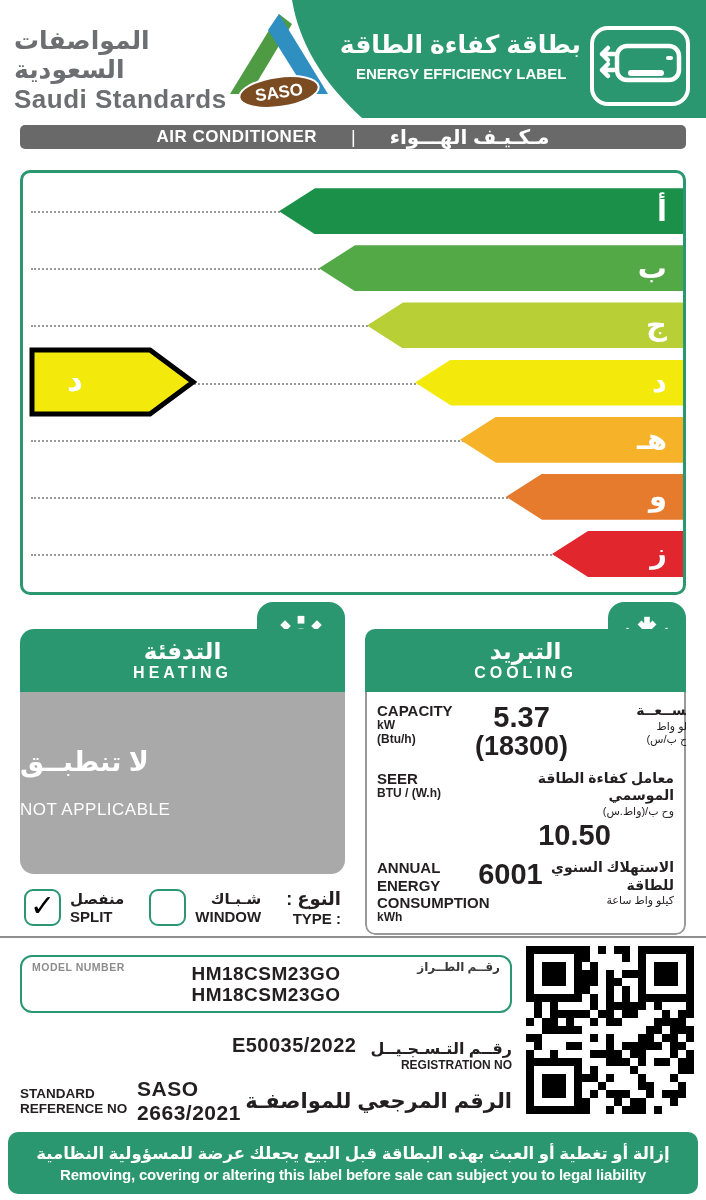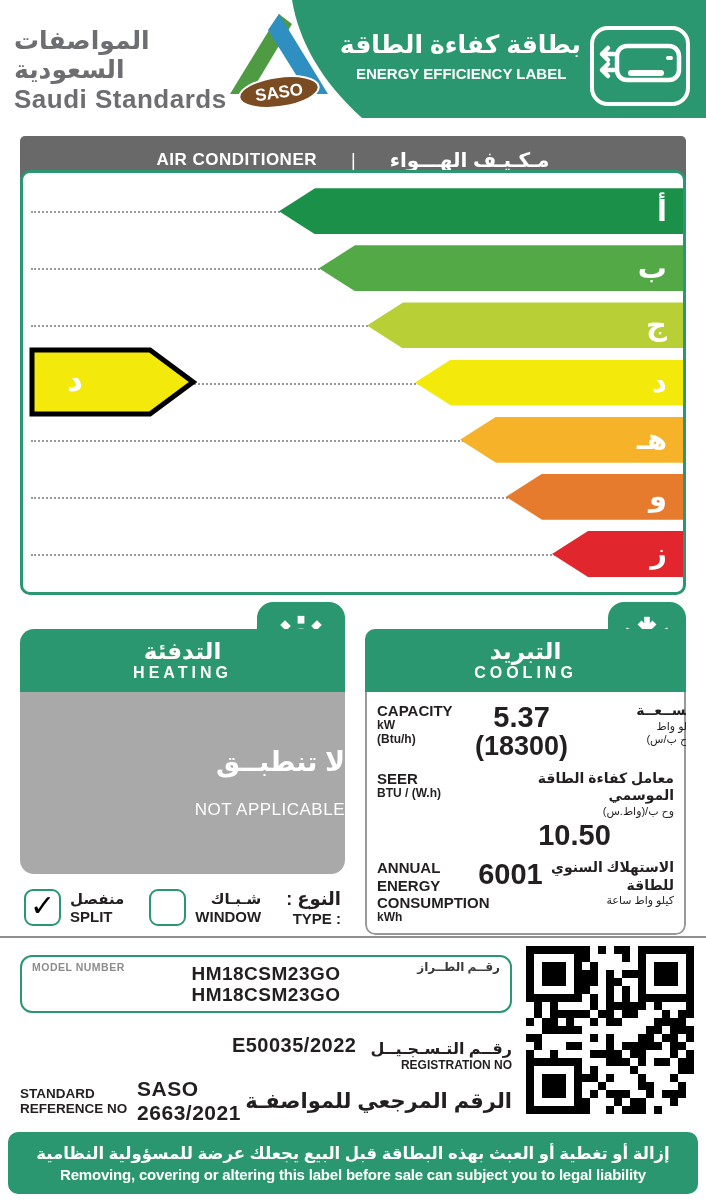--- a/index.html
+++ b/index.html
@@ -13,21 +13,21 @@
   .brand { position:absolute; left:14px; top:26px; width:220px; text-align:left; color:#6d6e71; }
   .brand-ar { font-size:25px; font-weight:bold; direction:rtl; line-height:1.15; }
   .brand-en { font-size:26px; font-weight:bold; letter-spacing:.5px; line-height:1.2; }
   .saso-logo { position:absolute; left:226px; top:10px; width:106px; height:106px; }
   .title-block { position:absolute; left:356px; top:30px; width:225px; color:#fff; }
   .title-ar { font-size:25px; font-weight:bold; direction:rtl; text-align:left; white-space:nowrap; }
   .title-en { font-size:15px; font-weight:bold; margin-top:6px; white-space:nowrap; }
   .ac-badge { position:absolute; right:16px; top:26px; width:100px; height:80px; border:4px solid #fff; border-radius:18px; }
 
   
-  .product-bar { position:absolute; top:125px; left:20px; right:20px; height:48px; background:#696969; border-radius:5px; display:flex; align-items:center; justify-content:center; gap:34px; color:#fff;margin-top:11px; }
+  .product-bar { position:absolute; top:125px; left:20px; right:20px; height:24px; background:#696969; border-radius:5px; display:flex; align-items:center; justify-content:center; gap:34px; color:#fff; }
   .product-en { font-size:17px; font-weight:bold; letter-spacing:.5px; }
   .product-sep { font-size:18px; }
   .product-ar { font-size:20px; font-weight:bold; direction:rtl; }
 
   
   .scale-panel { position:absolute; top:170px; left:20px; right:20px; height:425px; border:3px solid #2a9770; border-radius:10px; background:#fff; }
   .scale-rows { position:absolute; inset:0; display:flex; flex-direction:column; justify-content:space-evenly; padding:4px 0; }
   .grade-row { position:relative; height:46px; }
   .dotted { position:absolute; left:8px; right:8px; top:50%; border-top:2px dotted #9a9a9a; }
   .arrow { position:absolute; right:0; top:0; height:46px; clip-path:polygon(36px 0, 100% 0, 100% 100%, 36px 100%, 0 50%); display:flex; align-items:center; justify-content:flex-end; }
@@ -46,21 +46,21 @@
   .hc { position:absolute; top:602px; left:20px; right:20px; height:336px; display:flex; gap:20px; }
   .heat-col { position:relative; width:325px; }
   .cool-col { position:relative; flex:1; }
   .icon-tab { position:absolute; top:0; right:0; background:#2a9770; border-radius:16px 16px 0 0; display:flex; align-items:flex-start; justify-content:center; }
   .heat-tab { width:88px; height:94px; }
   .cool-tab { width:78px; height:94px; }
   .card { position:absolute; left:0; right:0; top:27px; border-radius:14px 0 14px 14px; overflow:hidden; }
   .card-header { background:#2a9770; height:63px; display:flex; flex-direction:column; align-items:center; justify-content:center; color:#fff; }
   .card-header .h-ar { font-size:23px; font-weight:bold; direction:rtl; line-height:1.05; }
   .card-header .h-en { font-size:16px; font-weight:bold; letter-spacing:4px; }
-  .heat-body { background:#a9a9a9; height:182px; display:flex; flex-direction:column; align-items:flex-end; justify-content:center; color:#fff;padding-left:34px; }
+  .heat-body { background:#a9a9a9; height:182px; display:flex; flex-direction:column; align-items:flex-start; justify-content:center; color:#fff; }
   .na-ar { font-size:27px; font-weight:bold; direction:rtl; margin-bottom:22px; }
   .na-en { font-size:17px; letter-spacing:.5px; }
 
   .type-row { position:absolute; left:0; right:0; top:286px; display:flex; align-items:center; justify-content:space-between; padding:0 4px; }
   .type-opt { display:flex; align-items:center; gap:9px; }
   .checkbox { width:37px; height:37px; border:2.5px solid #2a9770; border-radius:9px; background:#fff; display:flex; align-items:center; justify-content:center; font-size:30px; font-weight:bold; color:#000; line-height:1; padding-bottom:4px; }
   .opt-label .ar { font-size:15px; font-weight:bold; direction:rtl; text-align:right; }
   .opt-label .en { font-size:15px; font-weight:bold; }
   .type-label { text-align:right; }
   .type-label .ar { font-size:18px; font-weight:bold; direction:rtl; }

